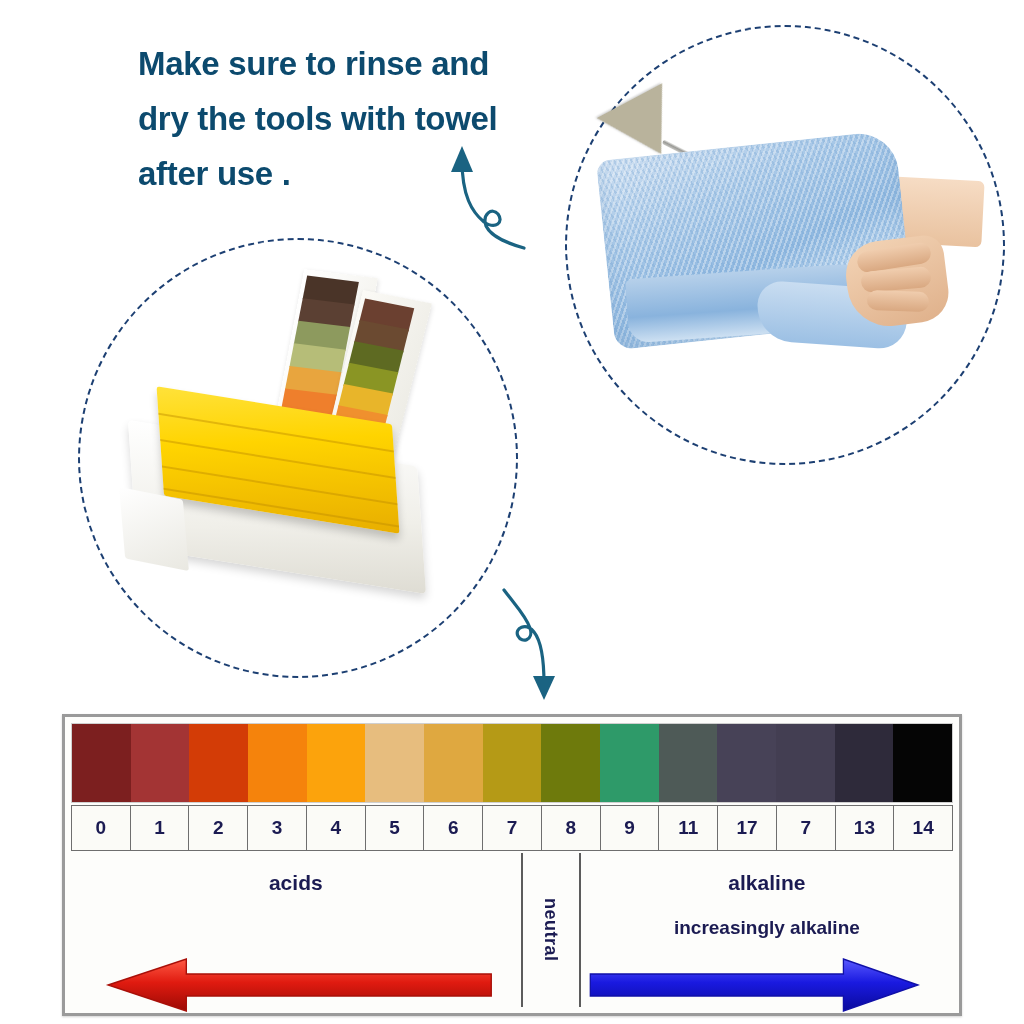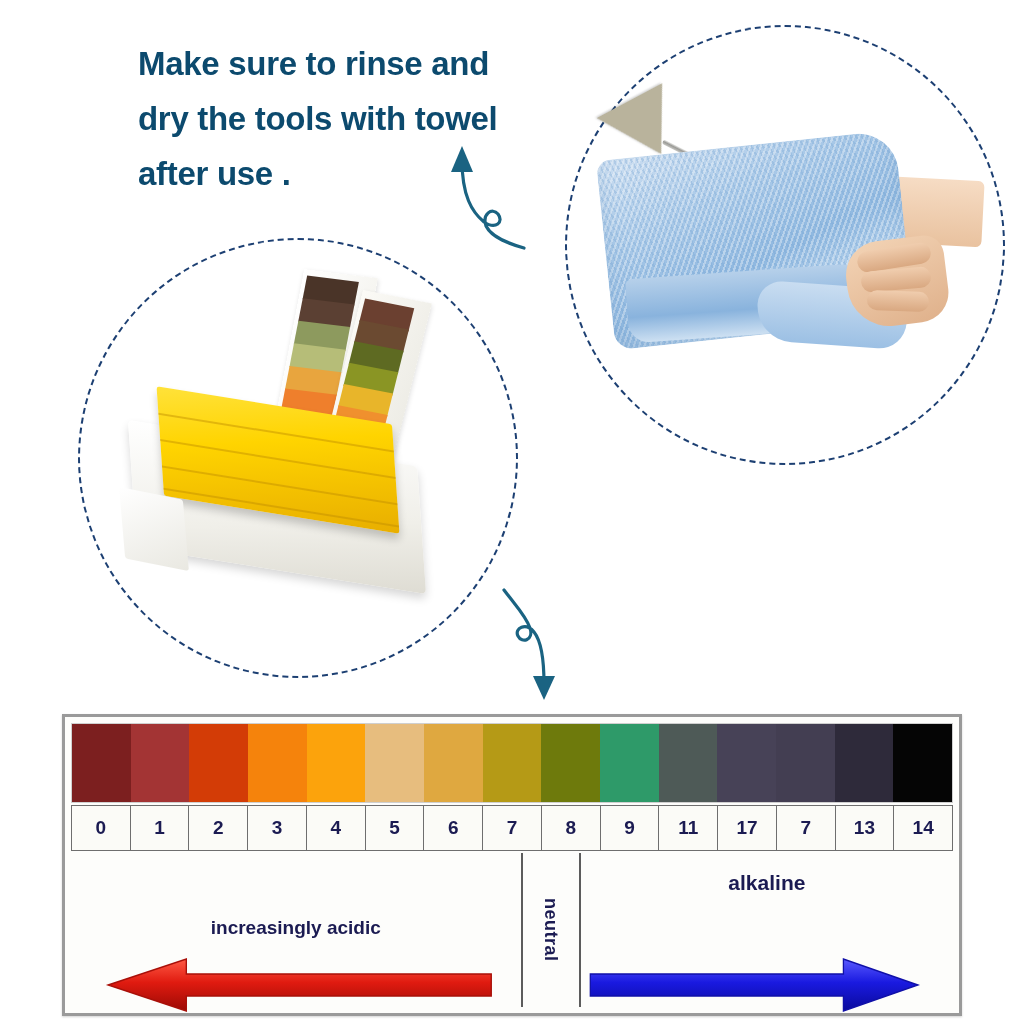--- a/index.html
+++ b/index.html
@@ -290,41 +290,42 @@
         <div class="num-cell">11</div>
         <div class="num-cell">17</div>
         <div class="num-cell">7</div>
         <div class="num-cell">13</div>
         <div class="num-cell">14</div>
       </div>
 
     <div class="bottom-row">
 
       <div class="seg seg-acids">
-        <div class="seg-sub">increasingly acidic</div>
+        <div class="seg-title">acids</div>
         <div class="arrow-wrap">
           <svg width="100%" height="56" viewBox="0 0 460 56" preserveAspectRatio="none">
             <defs>
               <linearGradient id="gred" x1="0" y1="0" x2="0" y2="1">
                 <stop offset="0%" stop-color="#ff5a45"></stop>
                 <stop offset="45%" stop-color="#e01b10"></stop>
                 <stop offset="100%" stop-color="#9c0a05"></stop>
               </linearGradient>
             </defs>
             <path d="M38 28 L 118 2 L 118 17 L 430 17 L 430 39 L 118 39 L 118 54 Z" fill="url(#gred)" stroke="#a81009" stroke-width="1.4"></path>
           </svg>
         </div>
       </div>
 
       <div class="seg seg-neutral">
         <div class="neutral-label">neutral</div>
       </div>
 
       <div class="seg seg-alkalis">
         <div class="seg-title">alkaline</div>
+        <div class="seg-sub">increasingly alkaline</div>
         <div class="arrow-wrap">
           <svg width="100%" height="56" viewBox="0 0 400 56" preserveAspectRatio="none">
             <defs>
               <linearGradient id="gblu" x1="0" y1="0" x2="0" y2="1">
                 <stop offset="0%" stop-color="#5a5aff"></stop>
                 <stop offset="45%" stop-color="#1a1ae0"></stop>
                 <stop offset="100%" stop-color="#0a0a9c"></stop>
               </linearGradient>
             </defs>
             <path d="M362 28 L 282 2 L 282 17 L 10 17 L 10 39 L 282 39 L 282 54 Z" fill="url(#gblu)" stroke="#1010a8" stroke-width="1.4"></path>

